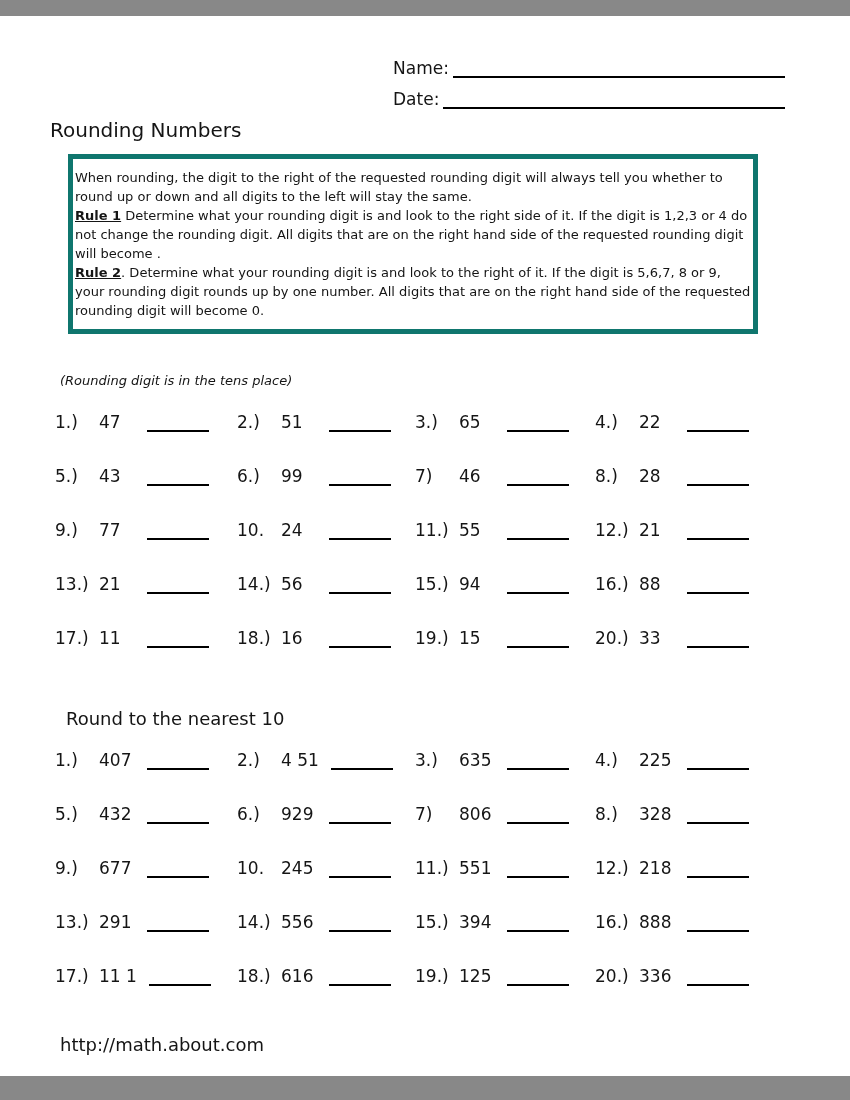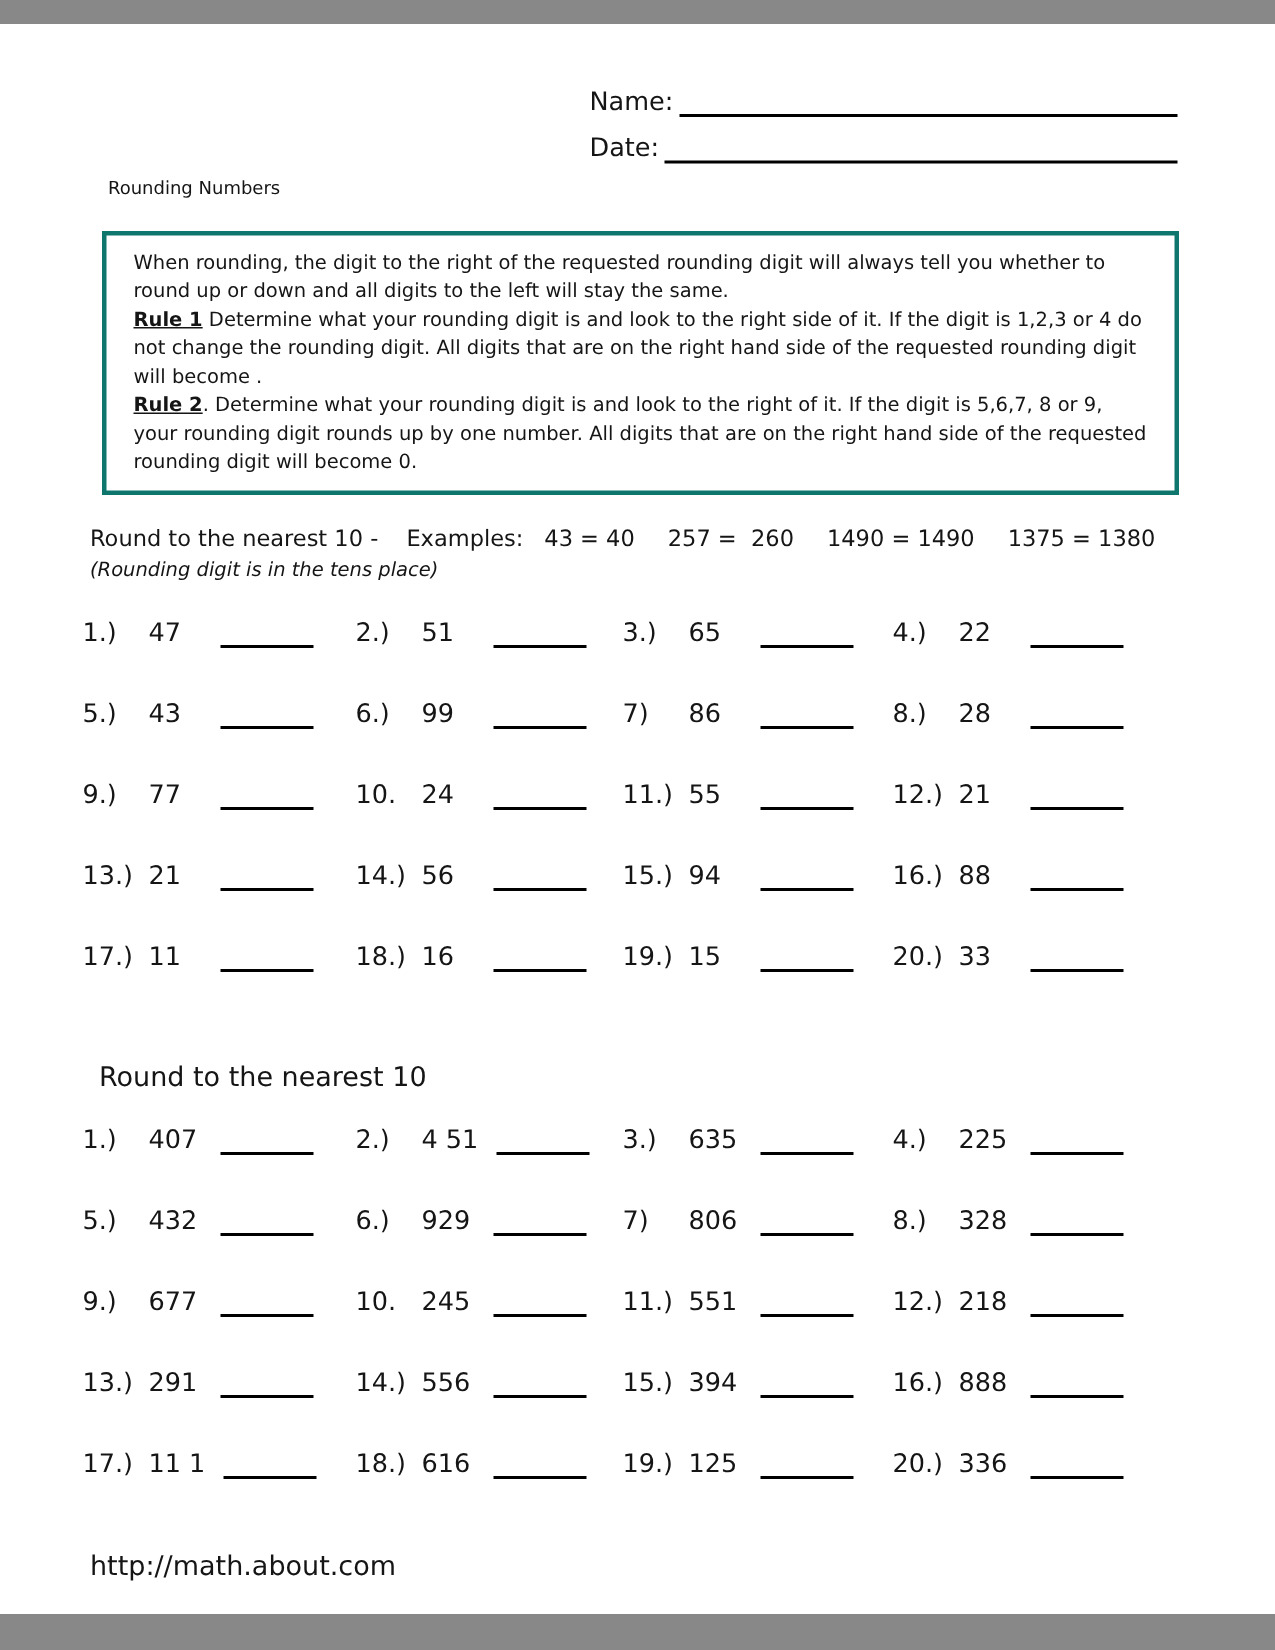--- a/index.html
+++ b/index.html
@@ -13,27 +13,27 @@
     overflow:hidden;
   }
 
   
   .header-fields{position:absolute;left:393px;top:38px;width:392px;font-size:17px;}
   .field-row{display:flex;align-items:flex-end;margin-bottom:7px;height:24px;}
   .field-label{white-space:pre;margin-right:4px;}
   .field-line{flex:1;border-bottom:2px solid #000;height:20px;}
 
   
-  .doc-title{position:absolute;left:72px;top:102px;font-size:12px;}
+  .doc-title{position:absolute;left:50px;top:102px;font-size:20px;}
 
   
   .rules-box{
     position:absolute;left:68px;top:138px;width:676px;height:152px;
-    border:3px solid #0f766e;
-    padding:9px 18px;
+    border:5px solid #0f766e;
+    padding:9px 2px;
     font-size:13px;line-height:19px;
   }
   .rules-box p{margin:0;}
   .rule-label{font-weight:bold;text-decoration:underline;}
 
   
   .sec1-head{position:absolute;left:60px;top:334px;font-size:15px;display:flex;gap:14px;white-space:pre;}
   .sec1-head .examples-list{display:flex;gap:22px;}
   .sec1-subnote{position:absolute;left:60px;top:357px;font-size:13px;font-style:italic;}
 
@@ -75,30 +75,20 @@
   </div>
 
   <div class="doc-title">Rounding Numbers</div>
 
   <div class="rules-box">
     <p>When rounding, the digit to the right of the requested rounding digit will always tell you whether to round up or down and all digits to the left will stay the same.</p>
     <p><span class="rule-label">Rule 1</span><span> Determine what your rounding digit is and look to the right side of it. If the digit is 1,2,3 or 4 do not change the rounding digit. All digits that are on the right hand side of the requested rounding digit will become .</span></p>
     <p><span class="rule-label">Rule 2</span><span>. Determine what your rounding digit is and look to the right of it. If the digit is 5,6,7, 8 or 9, your rounding digit rounds up by one number. All digits that are on the right hand side of the requested rounding digit will become 0.</span></p>
   </div>
 
-  <div class="sec1-head">
-    <span>Round to the nearest 10 - </span>
-    <span>Examples:</span>
-    <span class="examples-list">
-      <span>43 = 40</span>
-      <span>257 =  260</span>
-      <span>1490 = 1490</span>
-      <span>1375 = 1380</span>
-    </span>
-  </div>
   <div class="sec1-subnote">(Rounding digit is in the tens place)</div>
 
   <div class="problem-grid" id="grid-1">
       <div class="prob">
         <span class="plabel">1.)</span>
         <span class="pval">47</span>
         <span class="blank"></span>
       </div>
       <div class="prob">
         <span class="plabel">2.)</span>
@@ -120,21 +110,21 @@
         <span class="pval">43</span>
         <span class="blank"></span>
       </div>
       <div class="prob">
         <span class="plabel">6.)</span>
         <span class="pval">99</span>
         <span class="blank"></span>
       </div>
       <div class="prob">
         <span class="plabel">7)</span>
-        <span class="pval">86</span>
+        <span class="pval">46</span>
         <span class="blank"></span>
       </div>
       <div class="prob">
         <span class="plabel">8.)</span>
         <span class="pval">28</span>
         <span class="blank"></span>
       </div>
       <div class="prob">
         <span class="plabel">9.)</span>
         <span class="pval">77</span>

